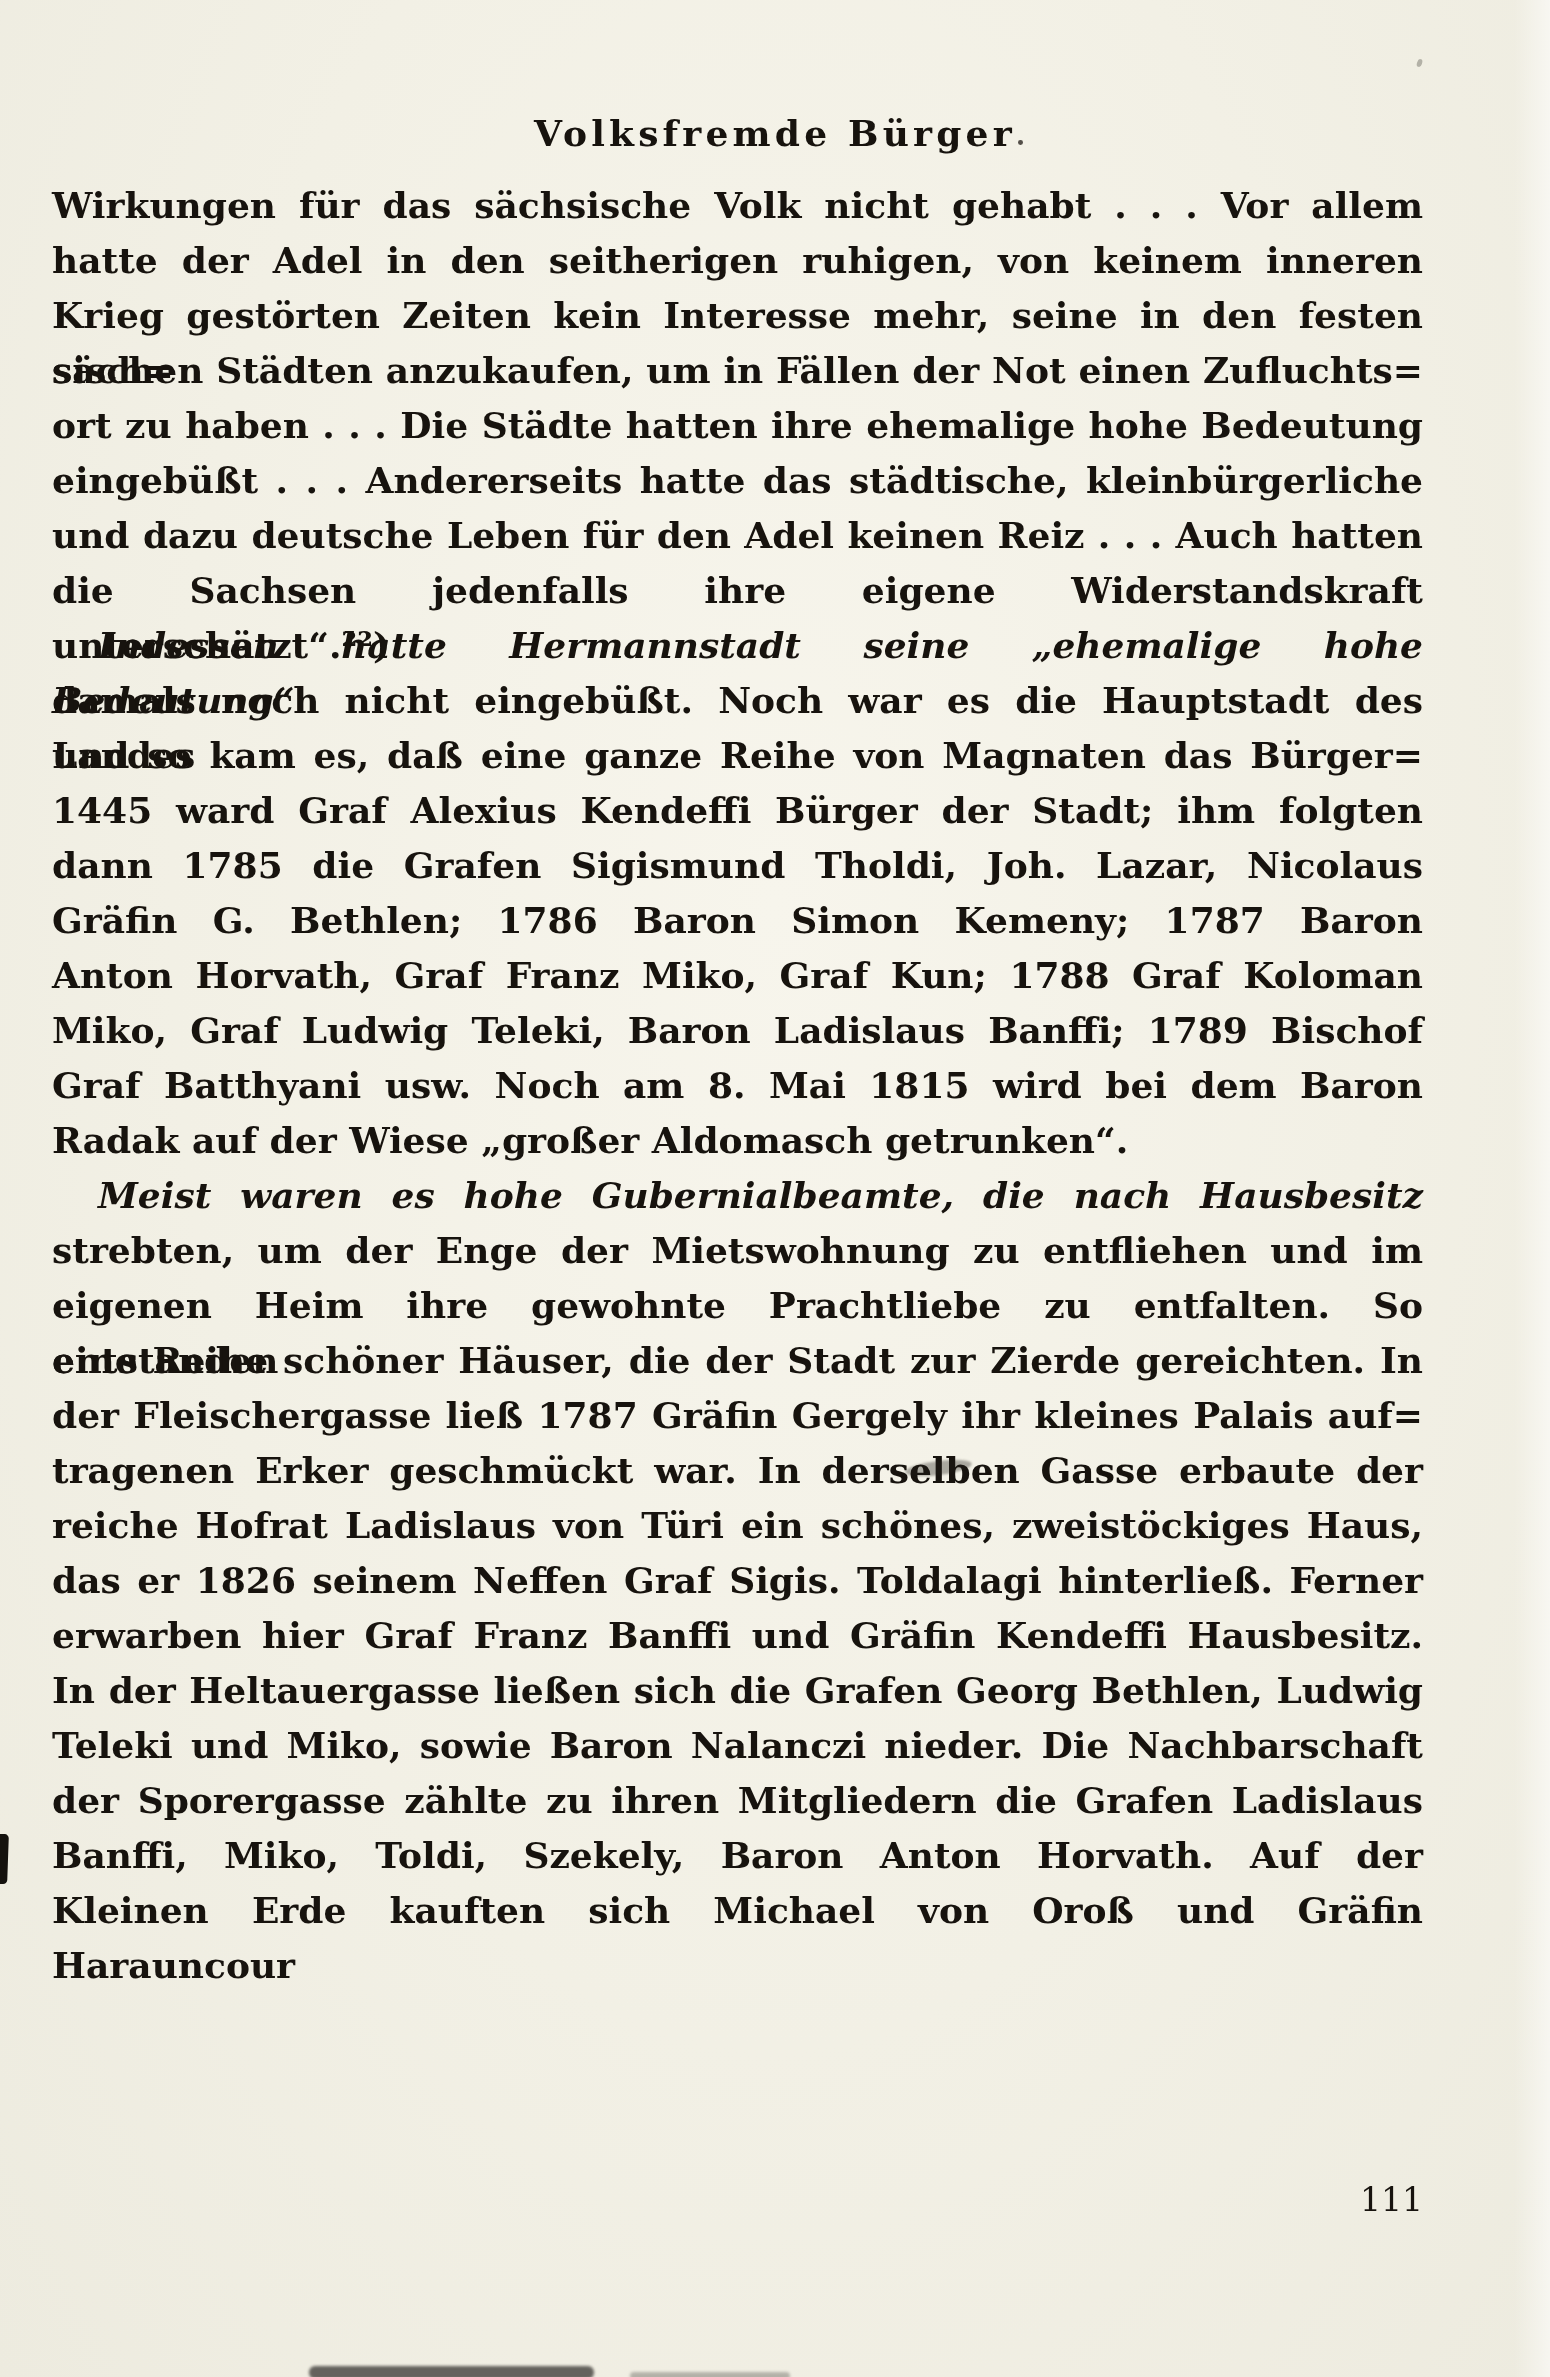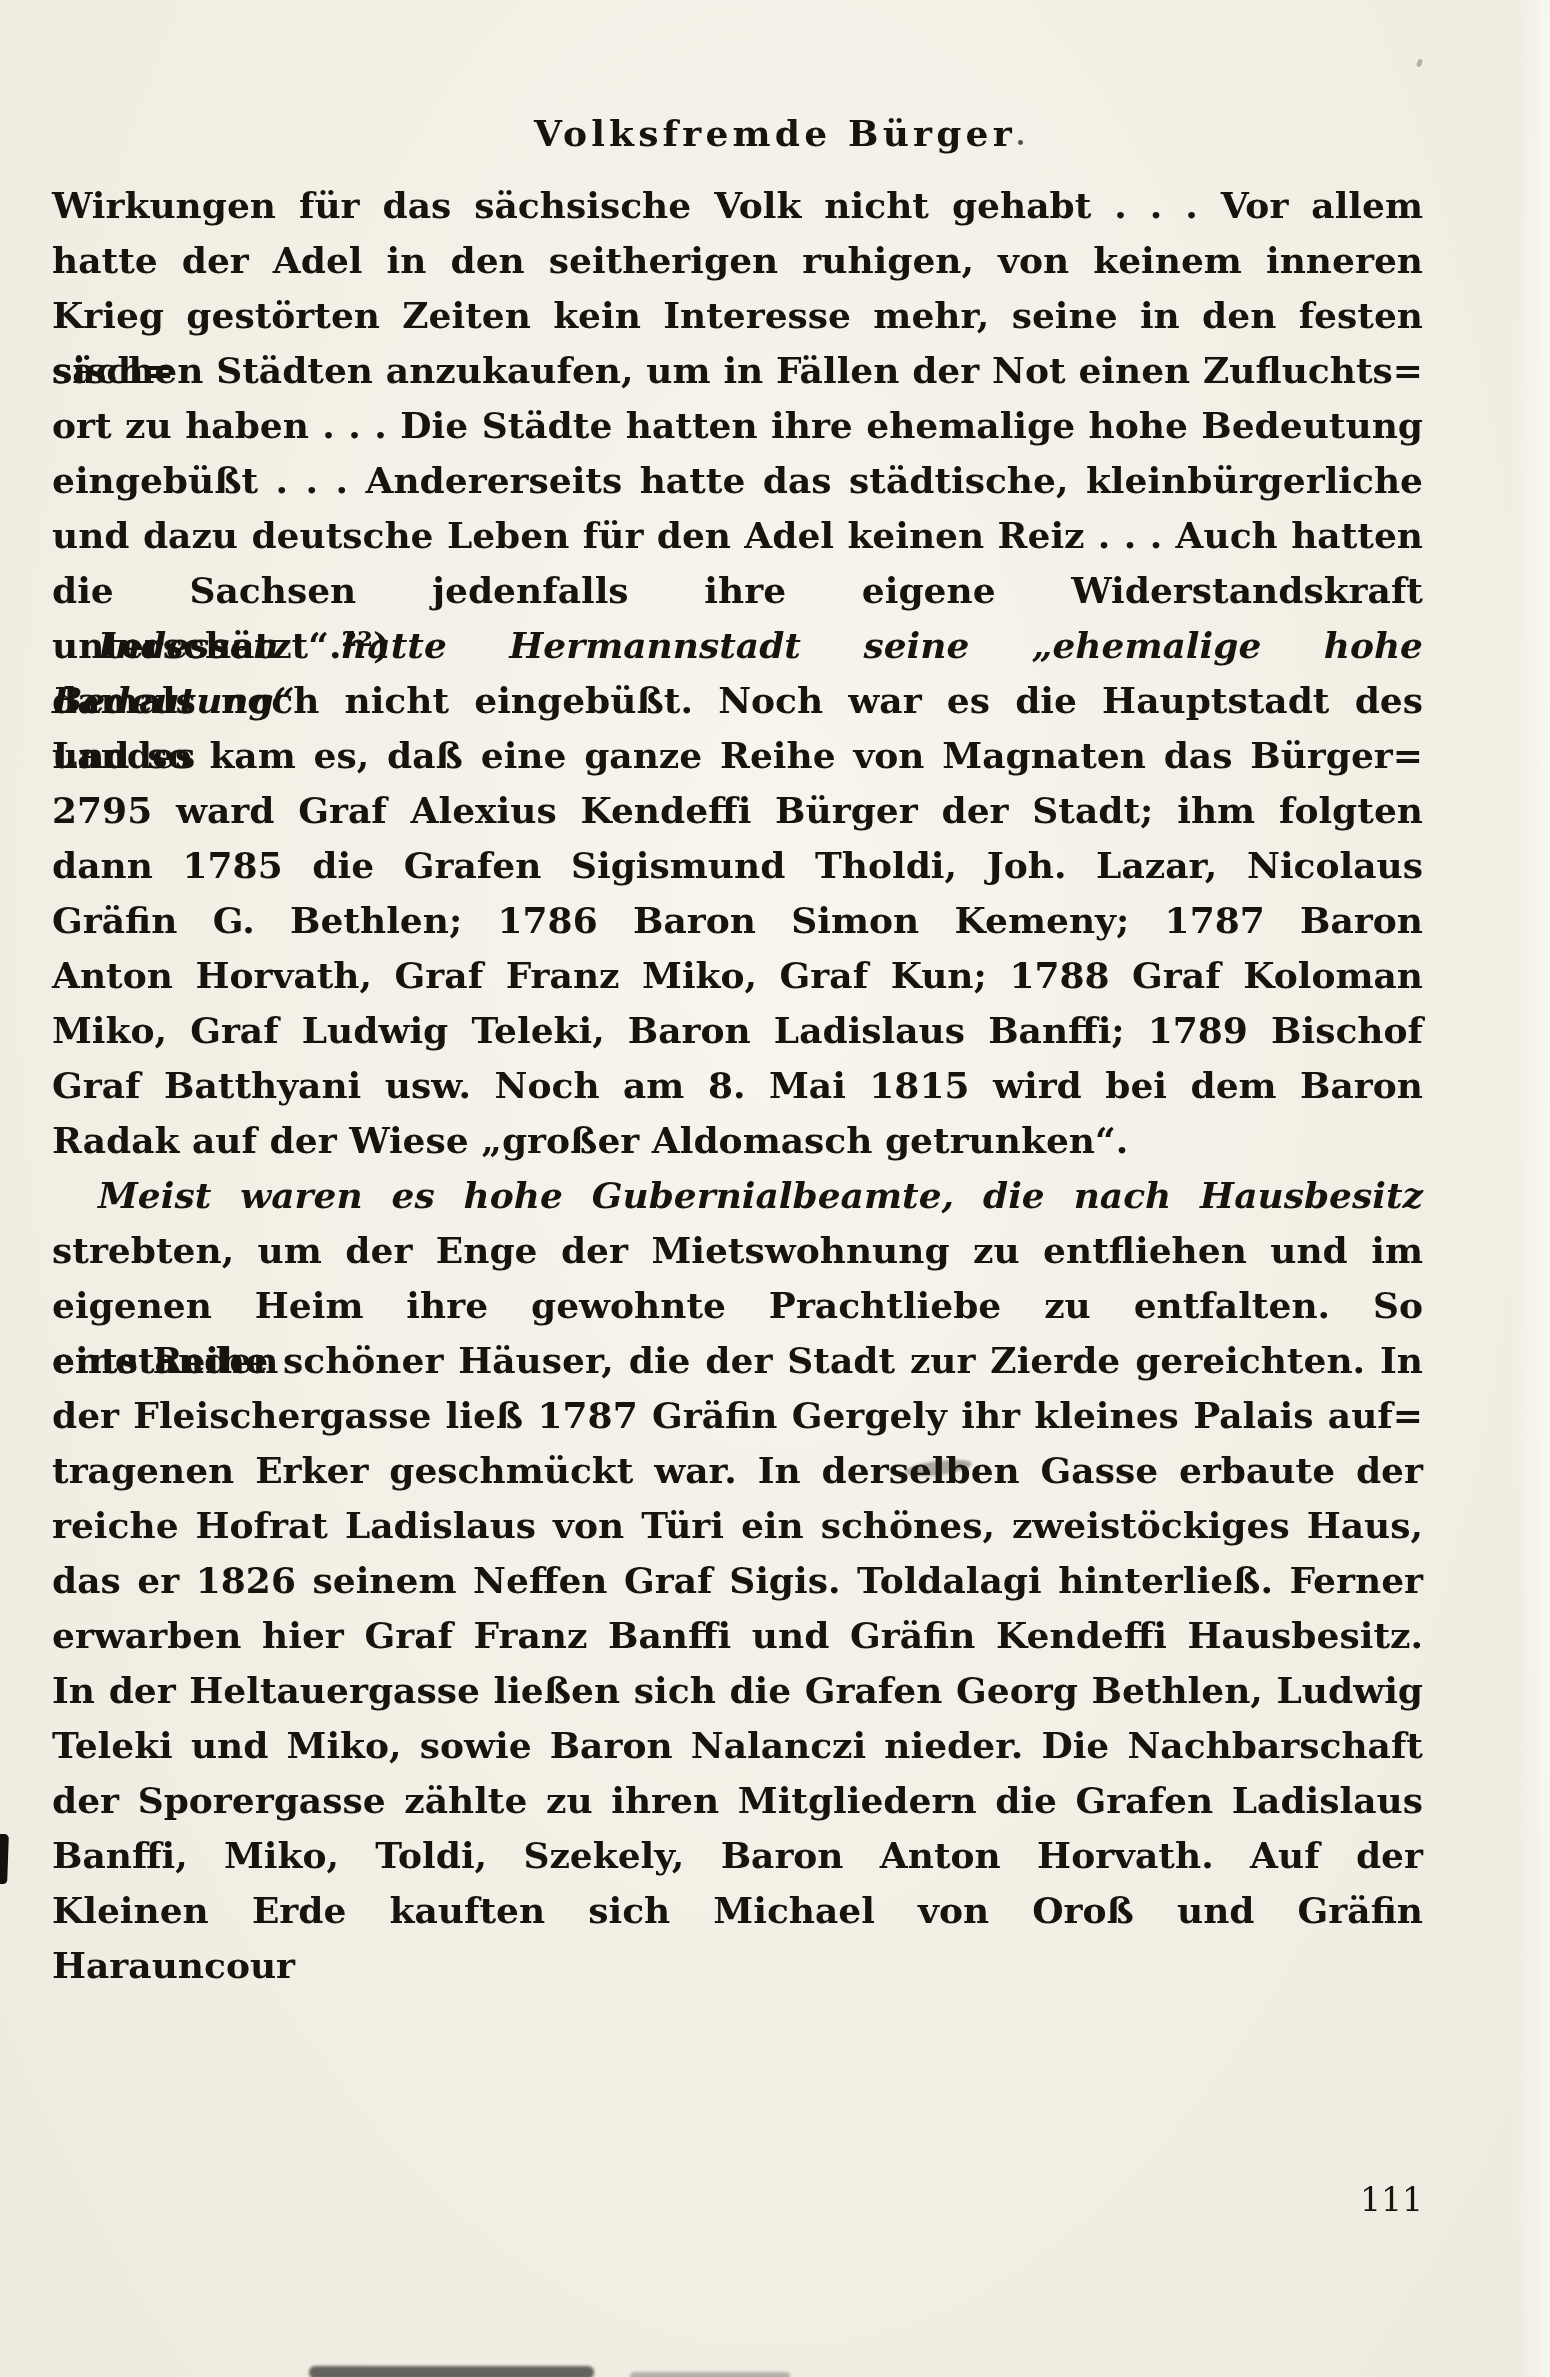--- a/index.html
+++ b/index.html
@@ -135,21 +135,21 @@
       <div class="line">hatte der Adel in den seitherigen ruhigen, von keinem inneren</div>
       <div class="line">Krieg gestörten Zeiten kein Interesse mehr, seine in den festen säch=</div>
       <div class="line">sischen Städten anzukaufen, um in Fällen der Not einen Zufluchts=</div>
       <div class="line">ort zu haben . . . Die Städte hatten ihre ehemalige hohe Bedeutung</div>
       <div class="line">eingebüßt . . . Andererseits hatte das städtische, kleinbürgerliche</div>
       <div class="line">und dazu deutsche Leben für den Adel keinen Reiz . . . Auch hatten</div>
       <div class="line">die Sachsen jedenfalls ihre eigene Widerstandskraft unterschätzt“.²²)</div>
       <div class="line indent">Indessen hatte Hermannstadt seine „ehemalige hohe Bedeutung“</div>
       <div class="line">damals noch nicht eingebüßt. Noch war es die Hauptstadt des Landes</div>
       <div class="line">und so kam es, daß eine ganze Reihe von Magnaten das Bürger=</div>
-      <div class="line">2795 ward Graf Alexius Kendeffi Bürger der Stadt; ihm folgten</div>
+      <div class="line">1445 ward Graf Alexius Kendeffi Bürger der Stadt; ihm folgten</div>
       <div class="line">dann 1785 die Grafen Sigismund Tholdi, Joh. Lazar, Nicolaus</div>
       <div class="line">Gräfin G. Bethlen; 1786 Baron Simon Kemeny; 1787 Baron</div>
       <div class="line">Anton Horvath, Graf Franz Miko, Graf Kun; 1788 Graf Koloman</div>
       <div class="line">Miko, Graf Ludwig Teleki, Baron Ladislaus Banffi; 1789 Bischof</div>
       <div class="line">Graf Batthyani usw. Noch am 8. Mai 1815 wird bei dem Baron</div>
       <div class="line para-end">Radak auf der Wiese „großer Aldomasch getrunken“.</div>
       <div class="line indent">Meist waren es hohe Gubernialbeamte, die nach Hausbesitz</div>
       <div class="line">strebten, um der Enge der Mietswohnung zu entfliehen und im</div>
       <div class="line">eigenen Heim ihre gewohnte Prachtliebe zu entfalten. So entstanden</div>
       <div class="line">eine Reihe schöner Häuser, die der Stadt zur Zierde gereichten. In</div>

